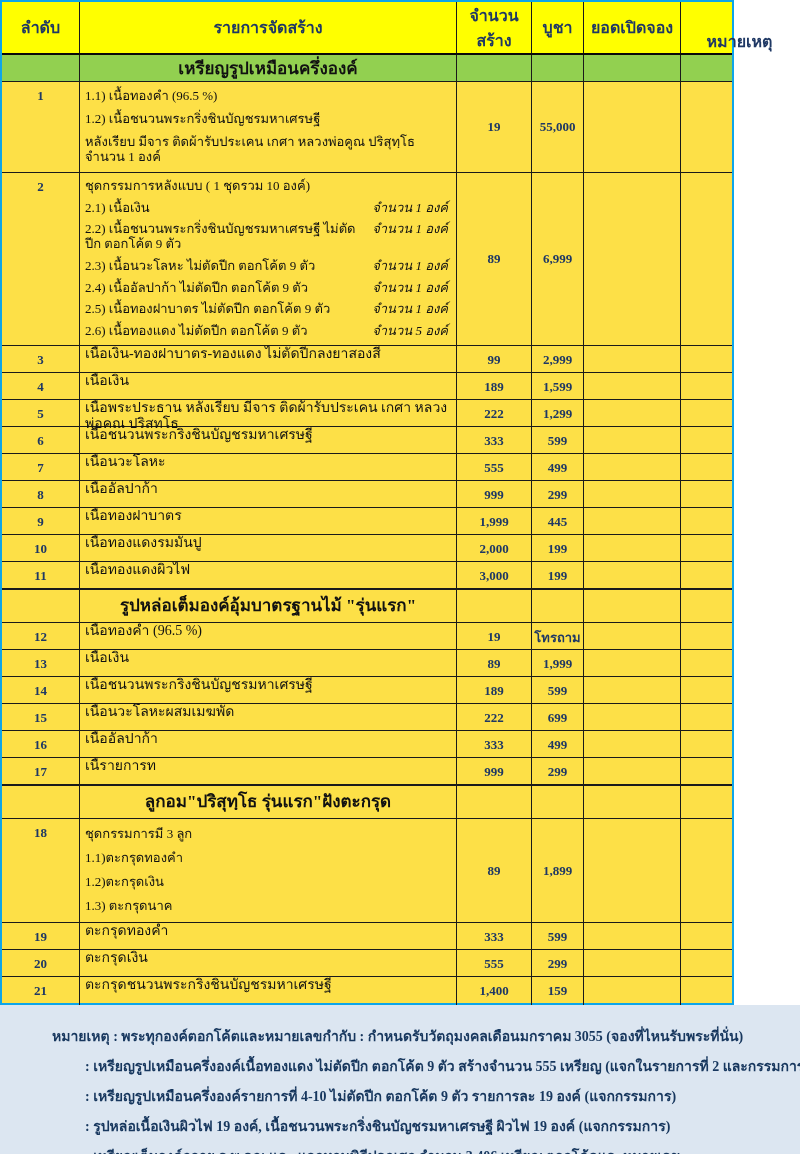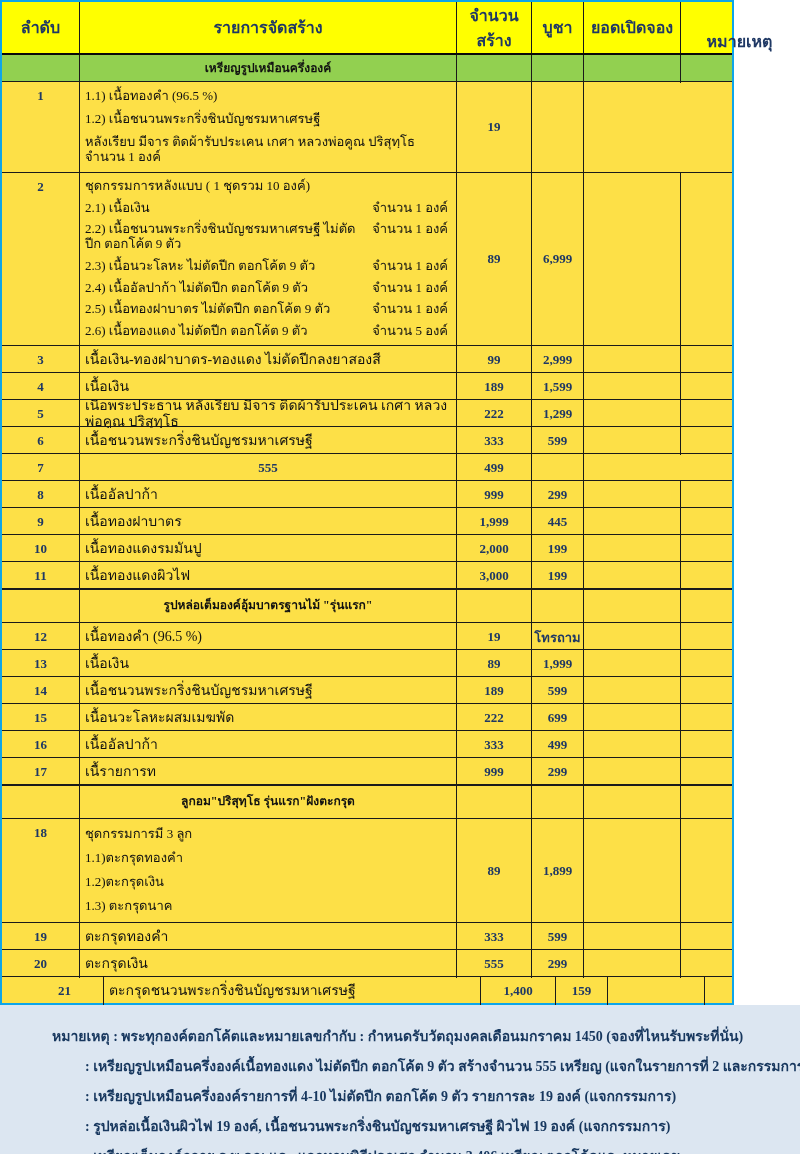--- a/index.html
+++ b/index.html
@@ -2,44 +2,44 @@
 <html><head>
 <meta charset="utf-8">
 <style>
   html,body{margin:0;padding:0;background:#ffffff;}
   body{width:800px;font-family:"Liberation Serif",serif;}
   .page{width:800px;}
 
   
   .tbl{width:734px;border:2px solid #0ea5e9;box-sizing:border-box;background:#fde047;}
   .row{display:grid;grid-template-columns:78px 377px 75px 52px 97px 117px;border-bottom:1px solid #1a1a1a;}
-  .row:last-child{border-bottom:none;padding-left:24px;}
+  .row:last-child{border-bottom:none;}
   .cell{border-right:1px solid #1a1a1a;box-sizing:border-box;overflow:hidden;min-width:0;}
   .cell:last-child{border-right:none;margin-top:28px;}
 
   .h53{height:51px}.h28{height:26px}.h90{height:90px}.h172{height:172px}
   .h26{height:26px}.h32{height:32px}.h103{height:103px}
 
   .head{background:#ffff00;border-bottom:2px solid #0a0a0a;}
   .hcell{display:flex;align-items:center;justify-content:center;font-weight:bold;
          color:#1f3864;font-size:16px;text-align:center;}
 
   .sec-green{background:#92d050;}
   .sec .c-name{display:flex;align-items:center;justify-content:center;
-               font-weight:bold;color:#111;font-size:12px;padding:0;}
+               font-weight:bold;color:#111;font-size:17px;padding:0;}
   .thick-top{border-top:1px solid #1a1a1a;}
 
   .num{display:flex;align-items:center;justify-content:center;font-weight:bold;
        color:#1f3864;font-size:13px;}
   .c-name{padding:0 8px 0 5px;color:#111;font-size:14px;line-height:1.15;}
-  .c-name.single{display:flex;align-items:center;}
+  .c-name.single{display:flex;align-items:flex-start;}
   .c-name.multi{display:flex;flex-direction:column;justify-content:space-around;
                 padding-top:3px;padding-bottom:3px;}
   .ln{display:flex;justify-content:space-between;align-items:baseline;font-size:13px;}
-  .ln .rr{white-space:nowrap;padding-left:6px;}
+  .ln .rr{white-space:nowrap;padding-left:6px;font-style:italic;}
   .multi-row .c-no{align-items:flex-start;padding-top:6px;}
 
   
   .notes{background:#dce6f1;height:166px;box-sizing:border-box;padding-top:17px;}
   .note{color:#17375e;font-size:14px;font-weight:bold;line-height:30px;
         padding-left:85px;white-space:nowrap;overflow:hidden;}
   .note.first{padding-left:52px;}
 </style>
 </head>
 <body>
@@ -72,20 +72,21 @@
             <span>1.1) เนื้อทองคำ (96.5 %)</span>
           </div>
         <div class="ln">
             <span>1.2) เนื้อชนวนพระกริ่งชินบัญชรมหาเศรษฐี</span>
           </div>
         <div class="ln">
             <span>หลังเรียบ มีจาร ติดผ้ารับประเคน เกศา หลวงพ่อคูณ ปริสุทฺโธ   จำนวน 1 องค์</span>
           </div>
       </div>
       <div class="cell c-qty num">19</div>
+      <div class="cell c-price num">55,000</div>
       <div class="cell c-res"></div>
       <div class="cell c-note"></div>
     </div>
 
     <div class="row multi-row h172">
       <div class="cell c-no num">2</div>
       <div class="cell c-name multi">
         <div class="ln">
             <span>ชุดกรรมการหลังแบบ ( 1 ชุดรวม 10 องค์)</span>
           </div>
@@ -155,20 +156,23 @@
       <div class="cell c-name single">
           <span>เนื้อชนวนพระกริ่งชินบัญชรมหาเศรษฐี</span>
         </div>
       <div class="cell c-qty num">333</div>
       <div class="cell c-price num">599</div>
       <div class="cell c-res"></div>
       <div class="cell c-note"></div>
     </div>
     <div class="row h26">
       <div class="cell c-no num">7</div>
+      <div class="cell c-name single">
+          <span>เนื้อนวะโลหะ</span>
+        </div>
       <div class="cell c-qty num">555</div>
       <div class="cell c-price num">499</div>
       <div class="cell c-res"></div>
       <div class="cell c-note"></div>
     </div>
     <div class="row h26">
       <div class="cell c-no num">8</div>
       <div class="cell c-name single">
           <span>เนื้ออัลปาก้า</span>
         </div>
@@ -336,20 +340,20 @@
         </div>
       <div class="cell c-qty num">1,400</div>
       <div class="cell c-price num">159</div>
       <div class="cell c-res"></div>
       <div class="cell c-note"></div>
     </div>
 
   </div>
 
   <div class="notes">
-    <div class="note first">หมายเหตุ : พระทุกองค์ตอกโค้ตและหมายเลขกำกับ   : กำหนดรับวัตถุมงคลเดือนมกราคม 1450 (จองที่ไหนรับพระที่นั่น)</div>
+    <div class="note first">หมายเหตุ : พระทุกองค์ตอกโค้ตและหมายเลขกำกับ   : กำหนดรับวัตถุมงคลเดือนมกราคม 3055 (จองที่ไหนรับพระที่นั่น)</div>
     <div class="note">: เหรียญรูปเหมือนครึ่งองค์เนื้อทองแดง ไม่ตัดปีก ตอกโค้ต 9 ตัว สร้างจำนวน 555 เหรียญ (แจกในรายการที่ 2 และกรรมการผู้อุปถัมภ์)</div>
     <div class="note">: เหรียญรูปเหมือนครึ่งองค์รายการที่ 4-10 ไม่ตัดปีก ตอกโค้ต 9 ตัว รายการละ 19 องค์ (แจกกรรมการ)</div>
     <div class="note">: รูปหล่อเนื้อเงินผิวไฟ 19 องค์, เนื้อชนวนพระกริ่งชินบัญชรมหาเศรษฐี ผิวไฟ 19 องค์ (แจกกรรมการ)</div>
     <div class="note">: เหรียญเต็มองค์ถวาย ล.พ.คูณ และ แจกทานพิธีปลุกเสก จำนวน 3,406 เหรียญ ตอกโค้ดและหมายเลข</div>
   </div>
 
 </div>
 
 </body></html>

